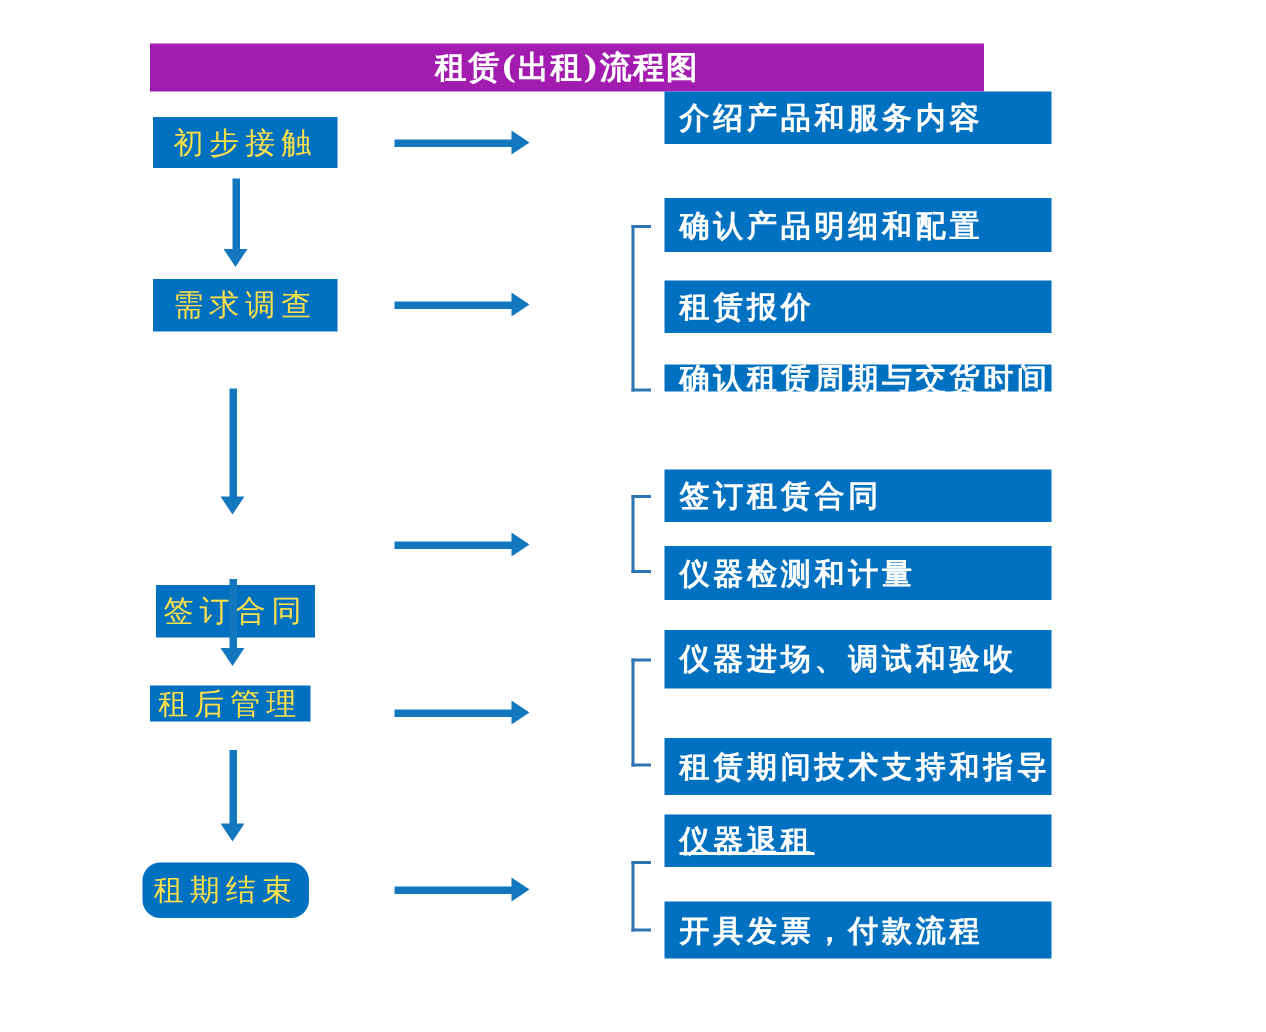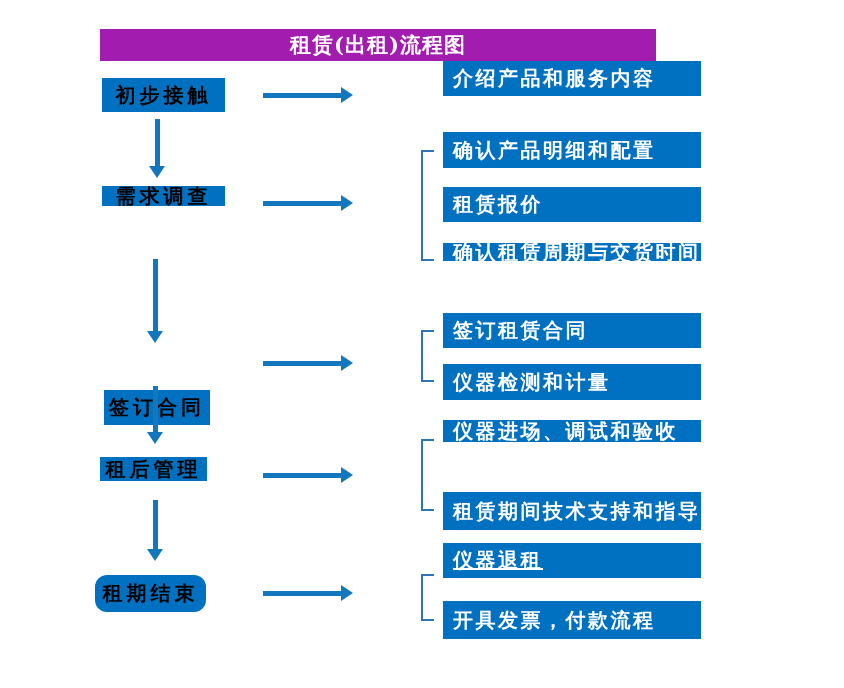--- a/index.html
+++ b/index.html
@@ -25,23 +25,23 @@
     display: flex;
     align-items: center;
     justify-content: center;
     margin-top: 16px;
   }
 
   
   .stepbox {
     position: absolute;
     background: #0070C0;
-    color: #000000;
+    color: #fde047;
     font-size: 20px;
-    font-weight: bold;
+    font-weight: normal;
     letter-spacing: 4px;
     display: flex;
     align-items: center;
     justify-content: center;
     white-space: nowrap;
   }
 
   
   .detailbox {
     position: absolute;
@@ -108,21 +108,21 @@
   }
 </style>
 </head>
 <body>
 
 <div class="canvas">
 
   <div class="banner">租赁(出租)流程图</div>
 
   <div class="stepbox" style="left:102px; top:78px;  width:123px; height:34px;">初步接触</div>
-  <div class="stepbox" style="left:102px; top:186px; width:123px; height:20px;">需求调查</div>
+  <div class="stepbox" style="left:102px; top:186px; width:123px; height:35px;">需求调查</div>
   <div class="stepbox" style="left:104px; top:346px; width:106px; height:35px;margin-top:44px;">签订合同</div>
   <div class="stepbox" style="left:100px; top:457px; width:107px; height:24px;">租后管理</div>
   <div class="stepbox" style="left:95px;  top:575px; width:111px; height:37px;border-radius:12px;">租期结束</div>
 
   <div class="varrow" style="left:149px; top:119px; height:59px;"></div>
   <div class="varrow" style="left:147px; top:259px; height:84px;"></div>
   <div class="varrow" style="left:147px; top:386px; height:58px;"></div>
   <div class="varrow" style="left:147px; top:500px; height:61px;"></div>
 
   <div class="harrow" style="left:263px; top:87px;"></div>
@@ -135,18 +135,18 @@
   <div class="bracket" style="top:330px; height:52px;"></div>
   <div class="bracket" style="top:439px; height:72px;"></div>
   <div class="bracket" style="top:574px; height:47px;"></div>
 
   <div class="detailbox" style="top:61px;  height:35px;">介绍产品和服务内容</div>
   <div class="detailbox" style="top:132px; height:36px;">确认产品明细和配置</div>
   <div class="detailbox" style="top:187px; height:35px;">租赁报价</div>
   <div class="detailbox" style="top:243px; height:18px;">确认租赁周期与交货时间</div>
   <div class="detailbox" style="top:313px; height:35px;">签订租赁合同</div>
   <div class="detailbox" style="top:364px; height:36px;">仪器检测和计量</div>
-  <div class="detailbox" style="top:420px; height:22px;">仪器进场、调试和验收</div>
+  <div class="detailbox" style="top:420px; height:39px;">仪器进场、调试和验收</div>
   <div class="detailbox" style="top:492px; height:38px;">租赁期间技术支持和指导</div>
   <div class="detailbox" style="top:543px; height:35px;text-decoration:underline;">仪器退租</div>
   <div class="detailbox" style="top:601px; height:38px;">开具发票，付款流程</div>
 
 </div>
 
 </body></html>

